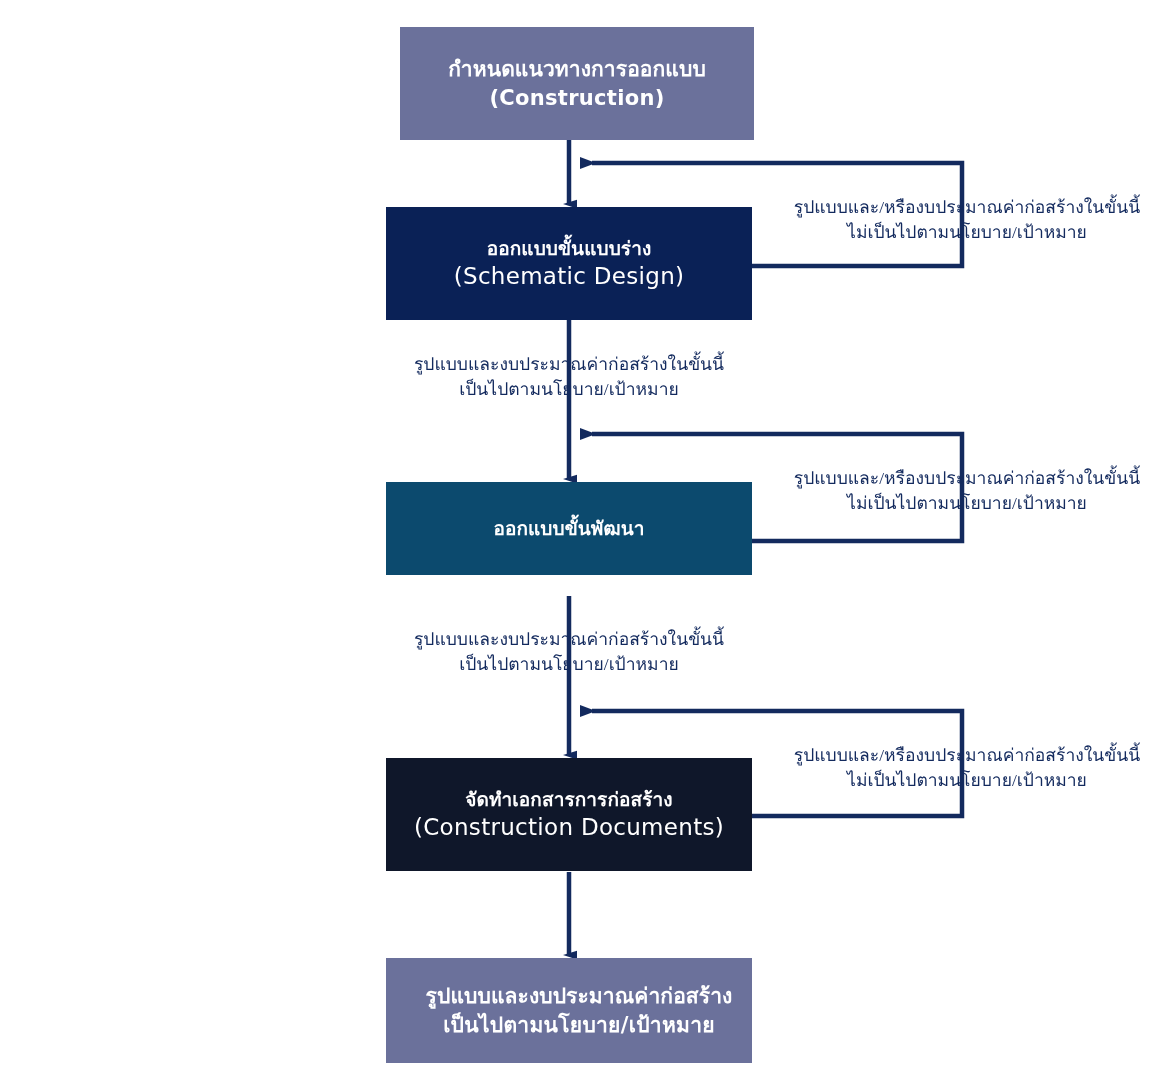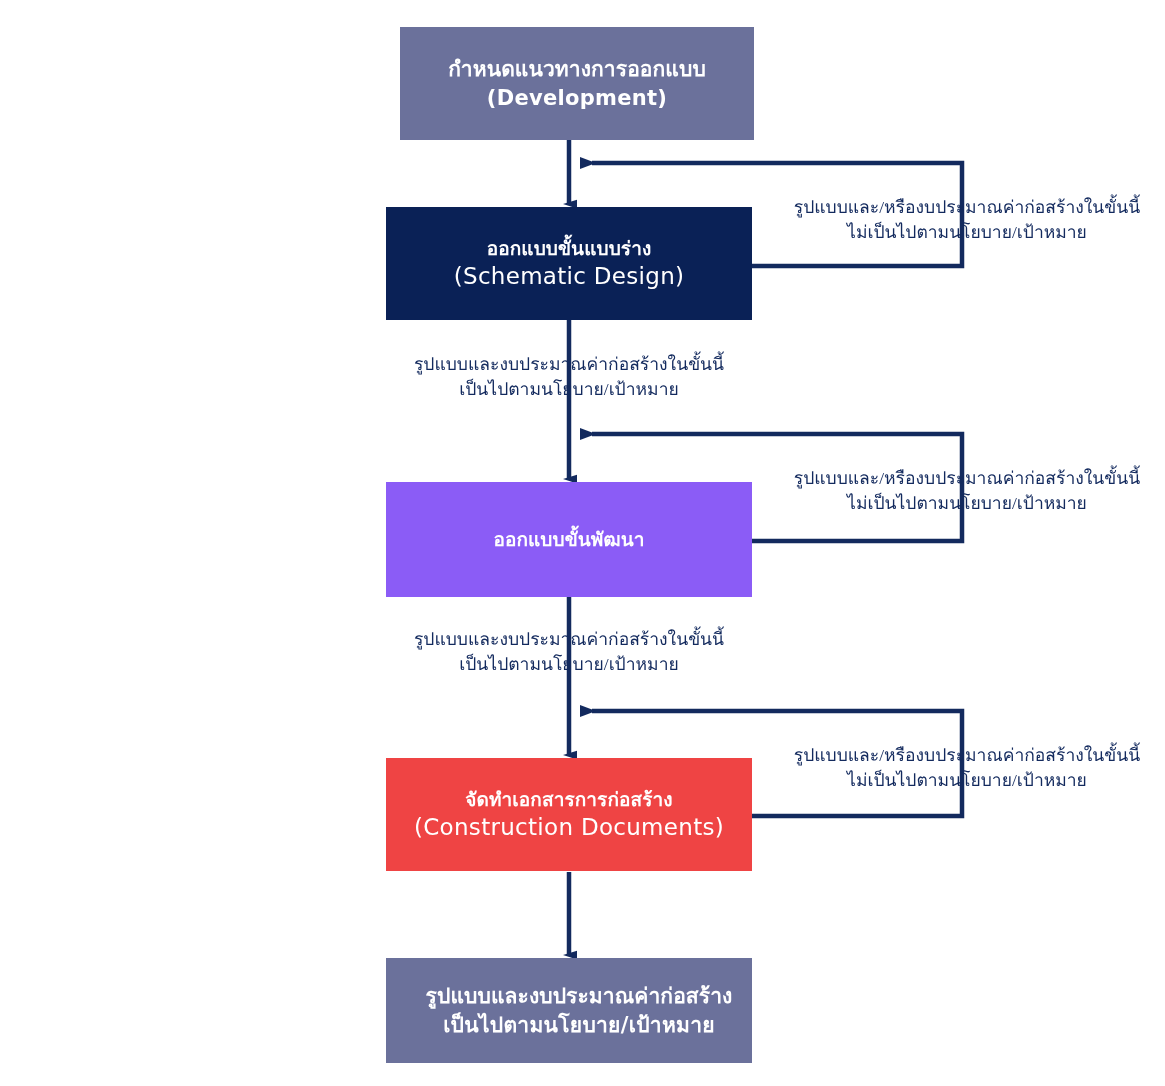--- a/index.html
+++ b/index.html
@@ -109,33 +109,33 @@
       <line x1="569" y1="596" x2="569" y2="755" marker-end="url(#arrow-down)"></line>
 
       <path d="M 752 816 L 962 816 L 962 711 L 592 711" marker-end="url(#arrow-left)"></path>
 
       <line x1="569" y1="872" x2="569" y2="955" marker-end="url(#arrow-down)"></line>
     </g>
   </svg>
 
   <div class="node stage-terminal" id="node-programming" style="left:400px; top:27px; width:354px; height:113px; background:#6B719B;">
     <span class="node-line line-thai">กำหนดแนวทางการออกแบบ</span>
-    <span class="node-line line-en">(Development)</span>
+    <span class="node-line line-en">(Construction)</span>
   </div>
 
   <div class="node stage-process" id="node-schematic-design" style="left:386px; top:207px; width:366px; height:113px; background:#0A2156;">
     <span class="node-line line-thai">ออกแบบขั้นแบบร่าง</span>
     <span class="node-line line-en">(Schematic Design)</span>
   </div>
 
-  <div class="node stage-process" id="node-design-development" style="left:386px; top:482px; width:366px; height:115px; background:#8b5cf6;gap:39px;">
+  <div class="node stage-process" id="node-design-development" style="left:386px; top:482px; width:366px; height:93px; background:#0c4a6e;gap:39px;">
     <span class="node-line line-thai">ออกแบบขั้นพัฒนา</span>
   </div>
 
-  <div class="node stage-process" id="node-construction-documents" style="left:386px; top:758px; width:366px; height:113px; background:#ef4444;">
+  <div class="node stage-process" id="node-construction-documents" style="left:386px; top:758px; width:366px; height:113px; background:#0f172a;">
     <span class="node-line line-thai">จัดทำเอกสารการก่อสร้าง</span>
     <span class="node-line line-en">(Construction Documents)</span>
   </div>
 
   <div class="node stage-terminal" id="node-outcome" style="left:386px; top:958px; width:366px; height:105px; background:#6B719B;padding-left:20px;">
     <span class="node-line line-thai">รูปแบบและงบประมาณค่าก่อสร้าง</span>
     <span class="node-line line-en">เป็นไปตามนโยบาย/เป้าหมาย</span>
   </div>
 
   <div class="edge-label" style="left:772px; top:195px; width:390px;">

